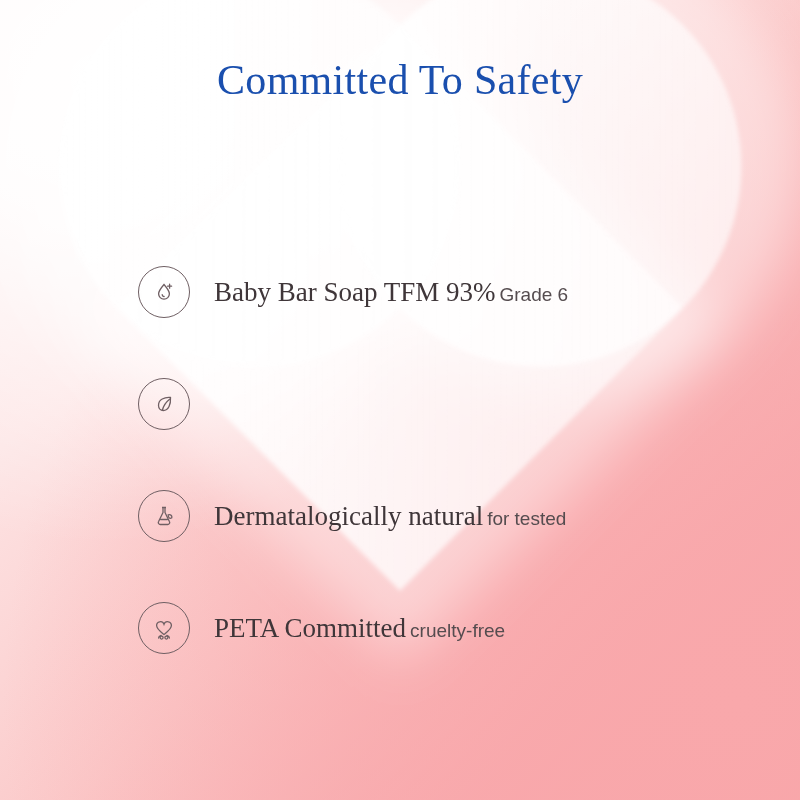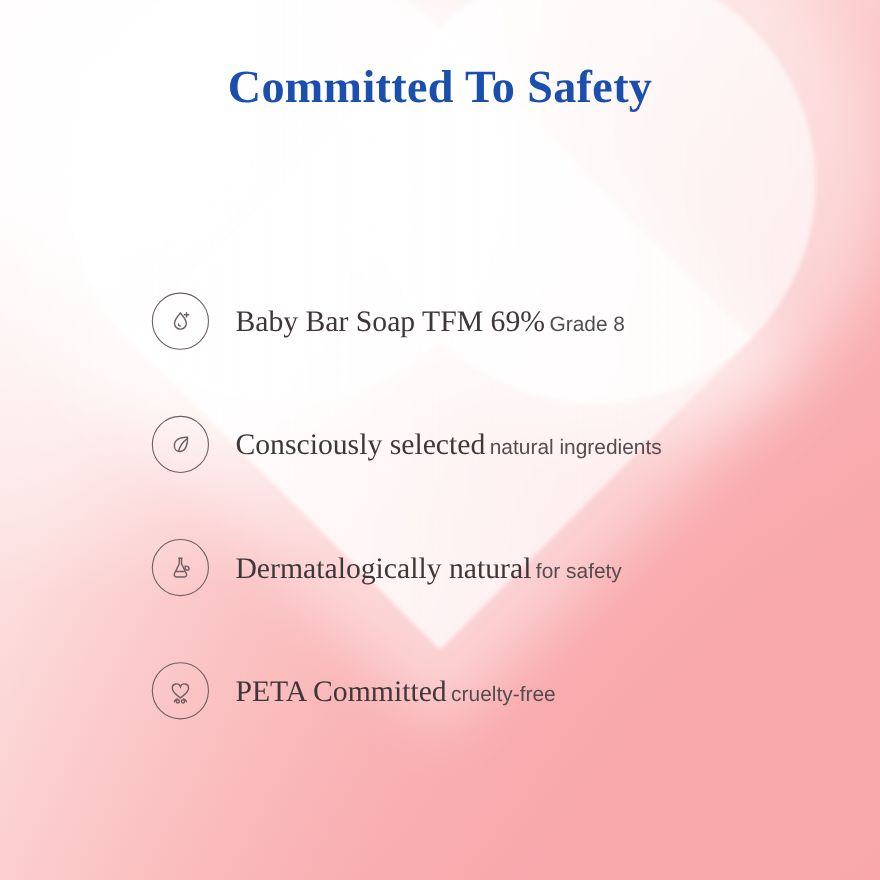--- a/index.html
+++ b/index.html
@@ -84,21 +84,21 @@
   .heart-soft::after  { top: 0; left: 235px; }
 
   
   .title {
     position: absolute;
     top: 56px;
     left: 0;
     width: 800px;
     text-align: center;
     font-family: "Liberation Serif", serif;
-    font-weight: bold;
+    font-weight: normal;
     font-size: 42px;
     letter-spacing: 0.3px;
     color: #1a4fae;
   }
 
   
   .features {
     position: absolute;
     top: 236px;
     left: 138px;
@@ -156,46 +156,43 @@
 
     <div class="feature">
       <span class="icon-badge">
         <svg width="28" height="28" viewBox="0 0 28 28" fill="none" stroke="#6f5f63" stroke-width="1.3">
           <path d="M14 6.5 C10.8 10.2 8.6 12.9 8.6 15.8 a5.4 5.4 0 0 0 10.8 0 C19.4 12.9 17.2 10.2 14 6.5 Z"></path>
           <path d="M12.2 16.6 a1.9 1.9 0 0 0 1.9 1.9" stroke-linecap="round"></path>
           <path d="M19.6 6.2 v4 M17.6 8.2 h4" stroke-linecap="round"></path>
         </svg>
       </span>
       <span class="feature-text">
-        <span class="strong">Baby Bar Soap TFM 69%</span><span class="light">Grade 8</span>
+        <span class="strong">Baby Bar Soap TFM 93%</span><span class="light">Grade 6</span>
       </span>
     </div>
 
     <div class="feature">
       <span class="icon-badge">
         <svg width="28" height="28" viewBox="0 0 28 28" fill="none" stroke="#6f5f63" stroke-width="1.3">
           <path d="M20.5 7.5 C14.5 7 8.5 9.5 8.5 15.2 c0 3 2 5.3 4.8 5.3 c5.3 0 7.6 -6.4 7.2 -13 Z"></path>
           <path d="M19.6 9.2 C16 12 13.6 15.4 12.4 20" stroke-linecap="round"></path>
         </svg>
-      </span>
-      <span class="feature-text">
-        <span class="strong">Consciously selected</span><span class="light">natural ingredients</span>
       </span>
     </div>
 
     <div class="feature">
       <span class="icon-badge">
         <svg width="28" height="28" viewBox="0 0 28 28" fill="none" stroke="#6f5f63" stroke-width="1.3">
           <path d="M12 5.5 h4 M13 5.5 v5 L8.6 19.5 a2 2 0 0 0 1.8 3 h7.2 a2 2 0 0 0 1.8 -3 L15 10.5 v-5" stroke-linejoin="round"></path>
           <path d="M10.6 17.5 h6.8" stroke-linecap="round"></path>
           <path d="M18.2 12.8 c2.6 -0.6 4 1 3.6 3 c-1.8 1.2 -3.6 0.4 -3.6 -3 Z"></path>
         </svg>
       </span>
       <span class="feature-text">
-        <span class="strong">Dermatalogically natural</span><span class="light">for safety</span>
+        <span class="strong">Dermatalogically natural</span><span class="light">for tested</span>
       </span>
     </div>
 
     <div class="feature">
       <span class="icon-badge">
         <svg width="30" height="30" viewBox="0 0 30 30" fill="none" stroke="#6f5f63" stroke-width="1.3">
           <path d="M15 21.5 C11 18.4 7.6 16 7.6 12.6 a3.8 3.8 0 0 1 7.4 -1.3 a3.8 3.8 0 0 1 7.4 1.3 C22.4 16 19 18.4 15 21.5 Z"></path>
           <path d="M12.2 22.4 c-1.6 0.6 -2.6 1.6 -2.6 2.6 M17.8 22.4 c1.6 0.6 2.6 1.6 2.6 2.6" stroke-linecap="round"></path>
           <circle cx="12.6" cy="24.6" r="1.5"></circle>
           <circle cx="17.4" cy="24.6" r="1.5"></circle>

